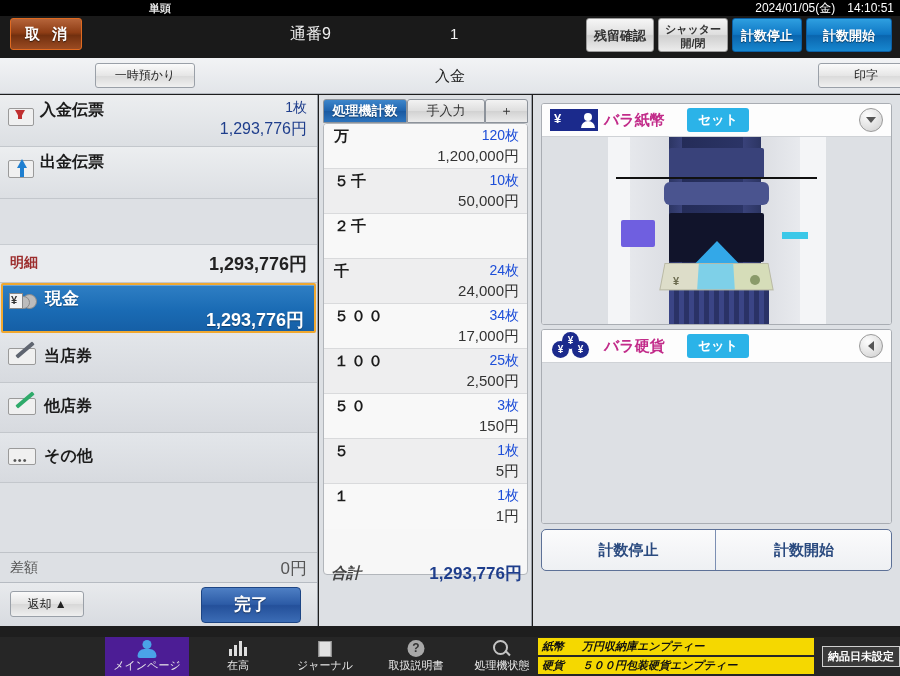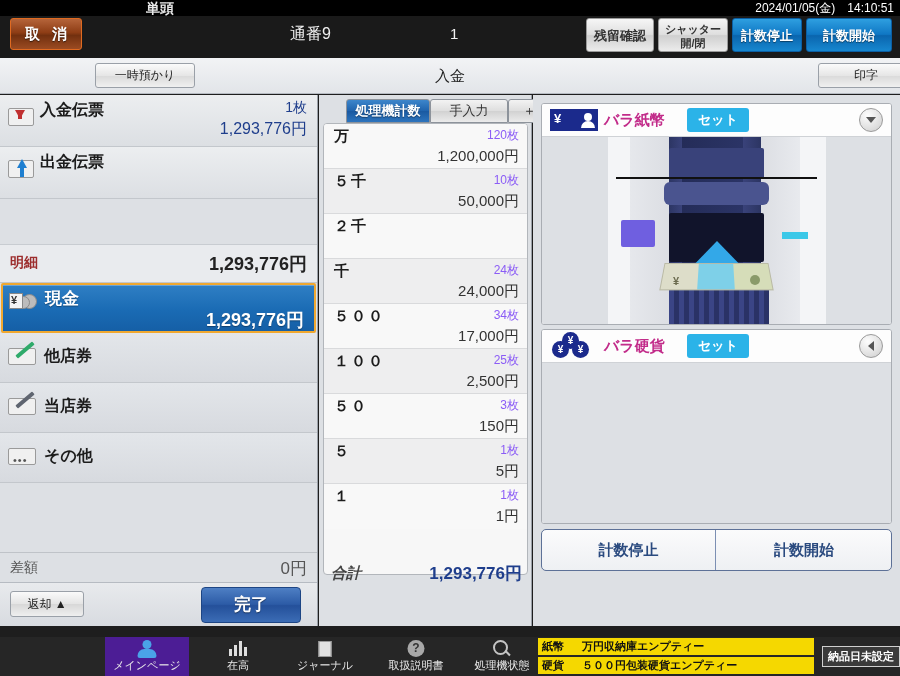--- a/index.html
+++ b/index.html
@@ -15,21 +15,21 @@
   .topbar {
     position: absolute; left:0; top:0; width:900px; height:58px;
     background: #1a1a1a;
   }
   .topbar-strip {
     position:absolute; left:0; top:0; width:900px; height:16px;
     background: #000;
   }
   .topbar-mode {
     position:absolute; left:100px; top:1px; width:120px; height:14px;
-    color:#e8e8e8; font-size:14px; font-weight:bold; text-align:center;
+    color:#e8e8e8; font-size:11px; font-weight:bold; text-align:center;
     line-height:14px;
   }
   .topbar-datetime {
     position:absolute; right:6px; top:0px; height:16px; line-height:16px;
     color:#ffffff; font-size:12px; letter-spacing:0px;
   }
   .topbar-datetime .tm { margin-left:12px; }
 
   .btn-cancel {
     position:absolute; left:10px; top:18px; width:72px; height:32px;
@@ -169,21 +169,21 @@
     border:1px solid #1d4584; border-radius:4px;
     color:#fff; font-size:17px; font-weight:bold; line-height:34px; text-align:center;
     text-shadow:0 1px 1px rgba(0,0,0,.45);
   }
 
   
   .mid-panel {
     position:absolute; left:319px; top:95px; width:213px; height:531px;
     background:#dde0e4; border-right:1px solid #9aa0a8;
   }
-  .tabs { position:absolute; left:4px; top:4px; width:205px; height:24px;margin-left:23px; }
+  .tabs { position:absolute; left:4px; top:4px; width:205px; height:24px; }
   .tab {
     position:absolute; top:0; height:24px; line-height:22px; text-align:center;
     font-size:13px; border:1px solid #8d939b; border-radius:3px 3px 0 0;
   }
   .tab.active {
     background: linear-gradient(180deg,#3d86cb 0%,#1f63ad 50%,#1a5aa2 52%,#2d74bd 100%);
     color:#fff; font-weight:bold; text-shadow:0 1px 1px rgba(0,0,0,.4);
   }
   .tab.inactive {
     background: linear-gradient(180deg,#f3f3f3 0%,#dedede 50%,#d2d2d2 52%,#ebebeb 100%);
@@ -202,21 +202,21 @@
     position:relative; height:45px; border-bottom:1px solid #d9dadc;
   }
   .denom-row:nth-child(even) { background:#eeeeef; }
   .denom-row:nth-child(odd)  { background:#f8f8f8; }
   .denom-row:last-child { border-bottom:none; }
   .denom-name {
     position:absolute; left:10px; top:3px; font-size:15px; font-weight:bold; color:#1c1c1c;
     letter-spacing:2px;
   }
   .denom-count {
-    position:absolute; right:8px; top:3px; font-size:12px; color:#8b5cf6;
+    position:absolute; right:8px; top:3px; font-size:14px; color:#1d4ed8;
   }
   .denom-amount {
     position:absolute; right:8px; top:23px; font-size:15px; color:#333;
   }
   .total-row {
     position:absolute; left:4px; bottom:36px; width:205px; height:32px;
   }
   .total-label { position:absolute; left:8px; top:6px; font-size:15px; font-weight:bold; color:#444;font-style:italic; }
   .total-amount { position:absolute; right:6px; top:4px; font-size:17px; color:#1f3e8c; font-weight:bold; }
 
@@ -335,21 +335,21 @@
     position:absolute; left:0; top:637px; width:900px; height:39px;
     background:#262626;
   }
   .nav-item {
     position:absolute; top:0; height:39px; width:84px; text-align:center;
   }
   .nav-item.active { background:#4c1d95; }
   .nav-icon { height:19px; margin-top:2px; position:relative; }
   .nav-label { font-size:11px; color:#e8e8e8; line-height:14px; }
   .alert-box {
-    position:absolute; left:538px; top:1px; width:276px; height:37px;
+    position:absolute; left:538px; top:1px; width:276px; height:37px;font-style:italic;
   }
   .alert-line {
     position:relative; height:17px; margin-bottom:2px;
     background:#f5d800; color:#111; font-size:11px; font-weight:bold; line-height:17px;
   }
   .alert-kind { position:absolute; left:4px; top:0; }
   .alert-text { position:absolute; left:44px; top:0; }
   .noudelivery {
     position:absolute; right:0; top:9px; height:21px; line-height:19px;
     padding:0 5px; background:#3a3a3a; border:1px solid #cfcfcf;
@@ -463,31 +463,31 @@
         <div style="position:absolute; left:0; top:1px; width:14px; height:16px; background:#f4f4f4; border:1px solid #888;"></div>
         <div style="position:absolute; left:2px; top:2px; font-size:11px; font-weight:bold; color:#333;">¥</div>
       </div>
       <div class="cash-label">現金</div>
       <div class="cash-amount">1,293,776円</div>
     </div>
 
     <div class="voucher-row">
       <div class="voucher-icon">
         <div class="ico-box" style="width:28px; height:17px; top:1px;"></div>
-        <div class="ico-pen green"></div>
-      </div>
-      <div class="voucher-label">他店券</div>
+        <div class="ico-pen"></div>
+      </div>
+      <div class="voucher-label">当店券</div>
     </div>
 
     <div class="voucher-row">
       <div class="voucher-icon">
         <div class="ico-box" style="width:28px; height:17px; top:1px;"></div>
-        <div class="ico-pen"></div>
-      </div>
-      <div class="voucher-label">当店券</div>
+        <div class="ico-pen green"></div>
+      </div>
+      <div class="voucher-label">他店券</div>
     </div>
 
     <div class="voucher-row">
       <div class="voucher-icon">
         <div class="ico-box" style="width:28px; height:17px; top:1px;"></div>
         <div class="ico-dots">•••</div>
       </div>
       <div class="voucher-label">その他</div>
     </div>
 

